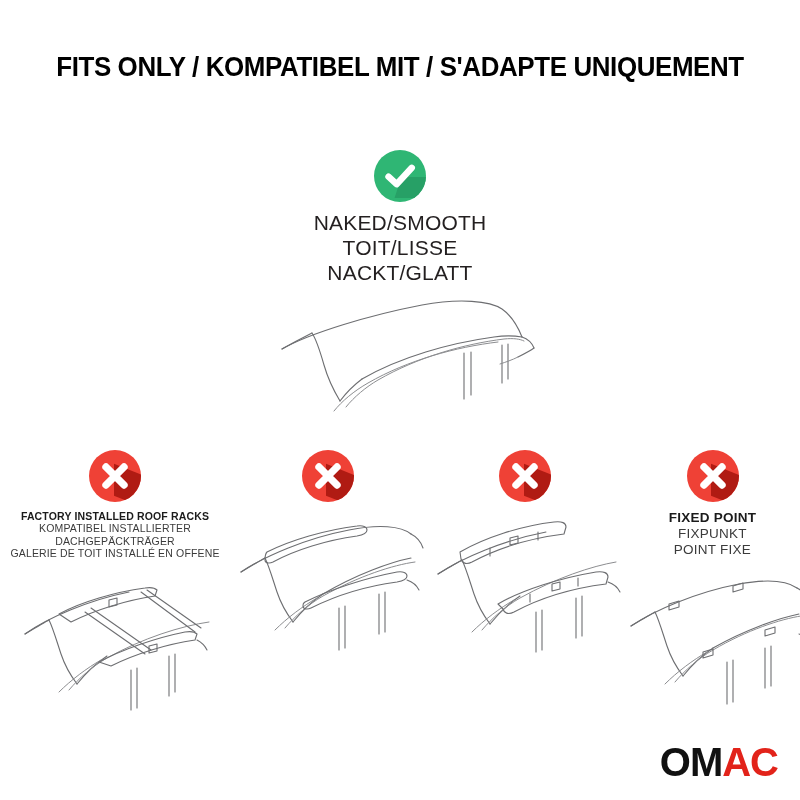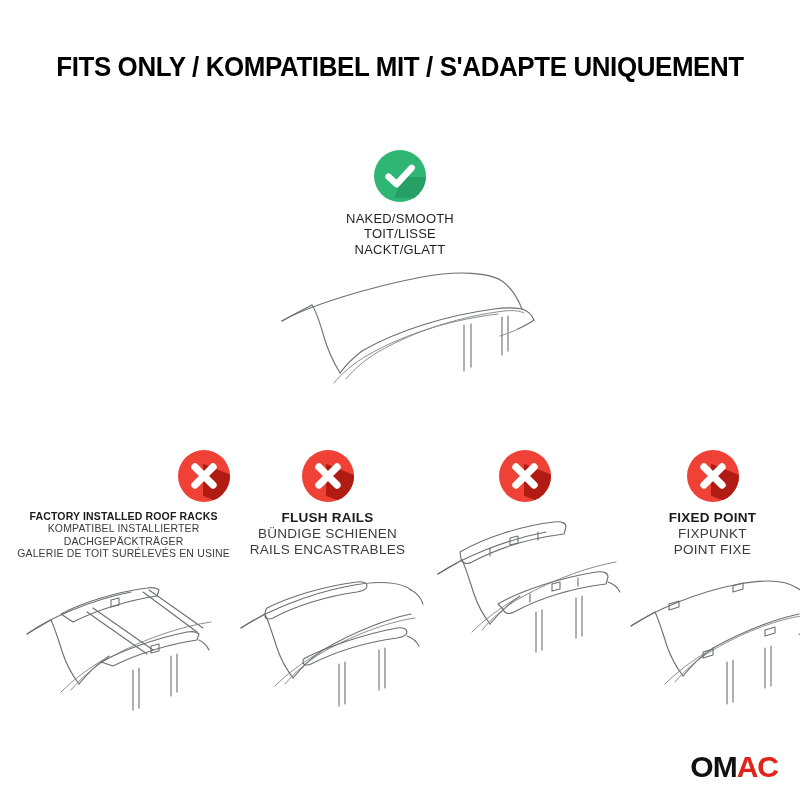--- a/index.html
+++ b/index.html
@@ -83,21 +83,21 @@
   .caption {
     margin-top: 9px;
     text-align: center;
     line-height: 1.18;
   }
   .caption .l {
     display: block;
     white-space: nowrap;
   }
   .hero .caption .l {
-    font-size: 13px;
+    font-size: 21px;
     letter-spacing: 0.2px;
     color: #231f20;
   }
 
   
   .art { display: block; }
   .hero .art { margin-top: 6px; }
 
   
   .grid {
@@ -106,21 +106,21 @@
     left: 0;
     width: 800px;
     display: flex;
     align-items: flex-start;
   }
   .cell {
     display: flex;
     flex-direction: column;
     align-items: center;
   }
-  .cell-0 { width: 230px; align-items: flex-end; }
+  .cell-0 { width: 230px; }
   .cell-1 { width: 195px; }
   .cell-2 { width: 200px; }
   .cell-3 { width: 175px; }
 
   .cell .caption .l {
     font-size: 13.5px;
     letter-spacing: 0.25px;
     color: #3b3b3b;
   }
   .cell .caption .l.primary {
@@ -134,21 +134,21 @@
   .cell .caption { margin-top: 8px; }
   .cell .art { margin-top: 6px; }
 
   
   .logo {
     position: absolute;
     right: 22px;
     bottom: 18px;
     font-family: "Liberation Sans", sans-serif;
     font-weight: bold;
-    font-size: 30px;
+    font-size: 40px;
     letter-spacing: -1px;
     line-height: 1;
     white-space: nowrap;
   }
   .logo .dark { color: #111111; }
   .logo .accent { color: #e2231a; }
 
   .stroke { fill: none; stroke: #6d6e71; stroke-width: 1.1; stroke-linejoin: round; stroke-linecap: round; }
   .stroke-l { fill: none; stroke: #8c8d90; stroke-width: 1; stroke-linejoin: round; stroke-linecap: round; }
 </style>
@@ -196,21 +196,21 @@
     <div class="badge no">
       <span class="shadow"></span>
       <svg width="52" height="52" viewBox="0 0 52 52" aria-hidden="true">
         <path d="M17 17 L35 35 M35 17 L17 35" fill="none" stroke="#ffffff" stroke-width="7.4" stroke-linecap="round"></path>
       </svg>
     </div>
     <div class="caption">
       <span class="l primary">FACTORY INSTALLED ROOF RACKS</span>
       <span class="l">KOMPATIBEL INSTALLIERTER</span>
       <span class="l">DACHGEPÄCKTRÄGER</span>
-      <span class="l">GALERIE DE TOIT SURÉLEVÉS EN USINE</span>
+      <span class="l">GALERIE DE TOIT INSTALLÉ EN OFFENE</span>
     </div>
     <svg class="art" width="225" height="150" viewBox="0 0 225 150">
       <path class="stroke" d="M22 68 C44 52 86 34 126 26"></path>
       <path class="stroke" d="M22 68 C32 62 42 56 46 54"></path>
       <path class="stroke" d="M46 54 C50 62 54 76 58 88 C62 100 68 110 74 118"></path>
       <path class="stroke" d="M74 118 C82 108 92 98 104 90"></path>
       <path class="stroke-l" d="M66 124 C76 112 90 100 104 92 C140 72 178 60 206 56"></path>
       <path class="stroke-l" d="M56 126 C68 114 84 102 98 94"></path>
 
       <path class="stroke" d="M56 48 C78 36 112 26 142 22 C148 21 152 22 154 24 L152 30 C124 34 92 44 68 56 Z"></path>
@@ -232,25 +232,20 @@
       <path class="stroke" d="M194 74 C198 76 202 80 204 84"></path>
     </svg>
   </div>
 
   <div class="cell cell-1">
     <div class="badge no">
       <span class="shadow"></span>
       <svg width="52" height="52" viewBox="0 0 52 52" aria-hidden="true">
         <path d="M17 17 L35 35 M35 17 L17 35" fill="none" stroke="#ffffff" stroke-width="7.4" stroke-linecap="round"></path>
       </svg>
-    </div>
-    <div class="caption">
-      <span class="l primary">FLUSH RAILS</span>
-      <span class="l">BÜNDIGE SCHIENEN</span>
-      <span class="l">RAILS ENCASTRABLES</span>
     </div>
     <svg class="art" width="210" height="150" viewBox="0 0 210 150">
       <path class="stroke" d="M18 64 C42 48 84 30 126 22 C156 16 178 18 188 26"></path>
       <path class="stroke" d="M18 64 C28 58 38 52 42 50"></path>
       <path class="stroke" d="M42 50 C46 58 50 72 54 84 C58 96 64 106 70 114"></path>
       <path class="stroke" d="M70 114 C78 104 88 94 100 86"></path>
       <path class="stroke" d="M100 86 C134 66 168 54 188 50"></path>
       <path class="stroke-l" d="M62 120 C72 108 86 96 100 88 C136 68 170 57 192 54"></path>
       <path class="stroke-l" d="M52 122 C64 110 80 98 94 90"></path>
       <path class="stroke" d="M188 26 C194 29 198 34 200 40"></path>

